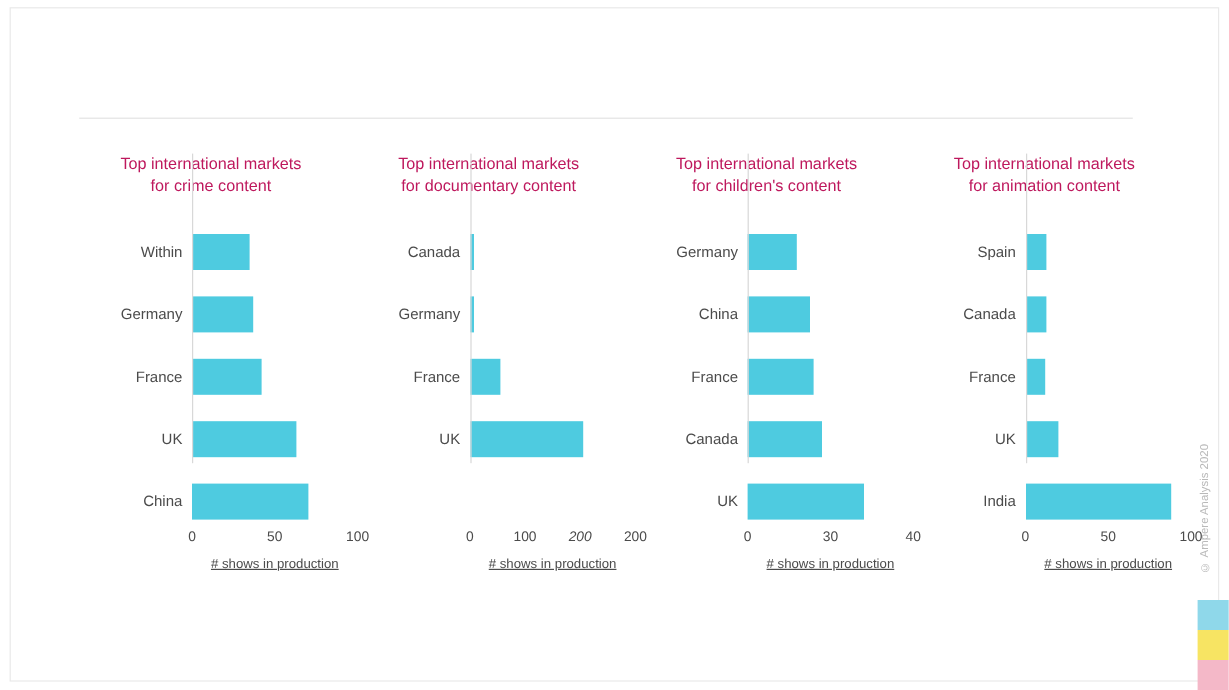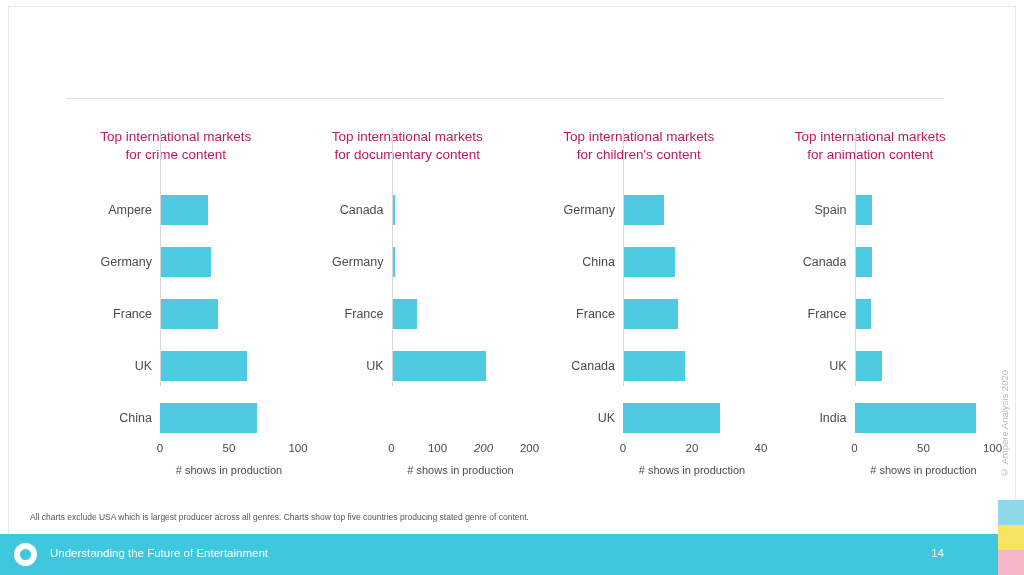--- a/index.html
+++ b/index.html
@@ -134,20 +134,21 @@
     white-space: nowrap;
   }
   .axis-label {
     position: absolute;
     top: 22px;
     left: 50%;
     transform: translateX(-50%);
     font-size: 11px;
     color: #4b4b4b;
     white-space: nowrap;
+    text-decoration: underline;
   }
 
   
   .copyright {
     position: absolute;
     right: 14px;
     top: 370px;
     font-size: 9.5px;
     color: #b9b9b9;
     writing-mode: vertical-rl;
@@ -228,21 +229,21 @@
   <div class="slide-border"></div>
 
   <div class="title-rule"></div>
 
   <div class="charts">
       <div class="chart-block">
         <div class="chart-title">Top international markets
 for crime content</div>
         <div class="plot">
           <div class="row">
-            <div class="cat-label">Ampere</div>
+            <div class="cat-label">Within</div>
             <div class="bar-area">
               <div class="bar" style="width: 48.3px; background: rgb(78, 203, 224);"></div>
             </div>
           </div>
           <div class="row">
             <div class="cat-label">Germany</div>
             <div class="bar-area">
               <div class="bar" style="width: 51.06px; background: rgb(78, 203, 224);"></div>
             </div>
           </div>
@@ -342,21 +343,21 @@
           <div class="row">
             <div class="cat-label">UK</div>
             <div class="bar-area">
               <div class="bar" style="width: 96.6px; background: rgb(78, 203, 224);"></div>
             </div>
           </div>
         </div>
         <div class="axis-line"></div>
         <div class="axis">
           <div class="tick" style="left: 0px;">0</div>
-          <div class="tick" style="left: 69px;">20</div>
+          <div class="tick" style="left: 69px;">30</div>
           <div class="tick" style="left: 138px;">40</div>
           <div class="axis-label"># shows in production</div>
         </div>
       </div>
       <div class="chart-block">
         <div class="chart-title">Top international markets
 for animation content</div>
         <div class="plot">
           <div class="row">
             <div class="cat-label">Spain</div>
@@ -394,26 +395,20 @@
           <div class="tick" style="left: 0px;">0</div>
           <div class="tick" style="left: 69px;">50</div>
           <div class="tick" style="left: 138px;">100</div>
           <div class="axis-label"># shows in production</div>
         </div>
       </div>
     </div>
 
   <div class="copyright">© Ampere Analysis 2020</div>
 
-  <div class="footnote">All charts exclude USA which is largest producer across all genres. Charts show top five countries producing stated genre of content.</div>
-
-  <div class="footer">
-    <div class="footer-logo"></div>
-    <div class="footer-text">Understanding the Future of Entertainment</div>
-    <div class="footer-page">14</div>
-  </div>
+
 
   <div class="swatches">
       <div class="swatch" style="background: rgb(244, 184, 200); bottom: 0px;"></div>
       <div class="swatch" style="background: rgb(247, 228, 99); bottom: 25px;"></div>
       <div class="swatch" style="background: rgb(143, 216, 234); bottom: 50px;"></div>
     </div>
 </div>
 
 </body></html>

